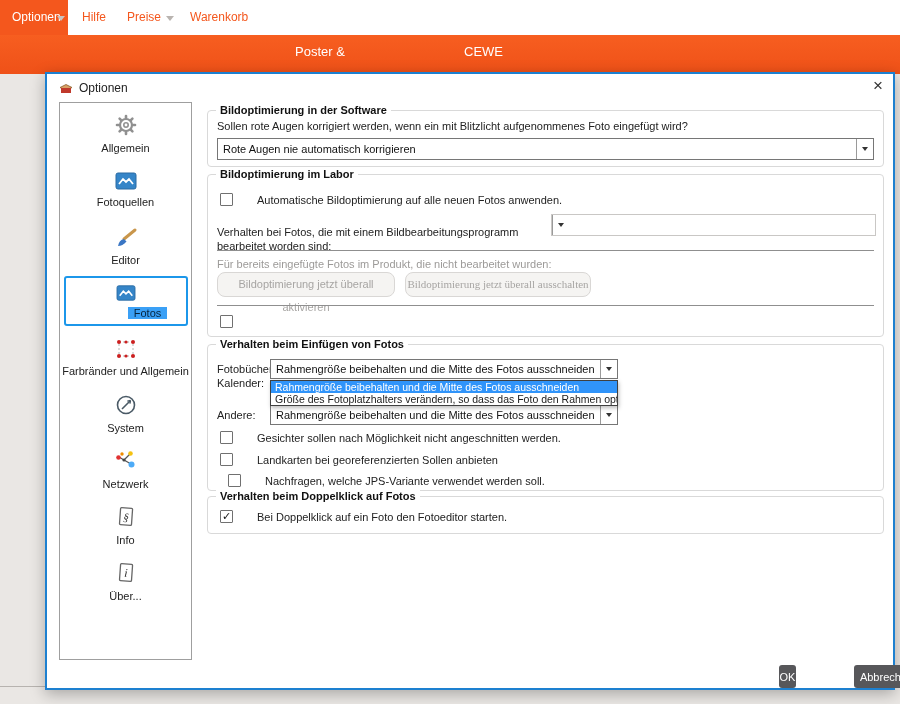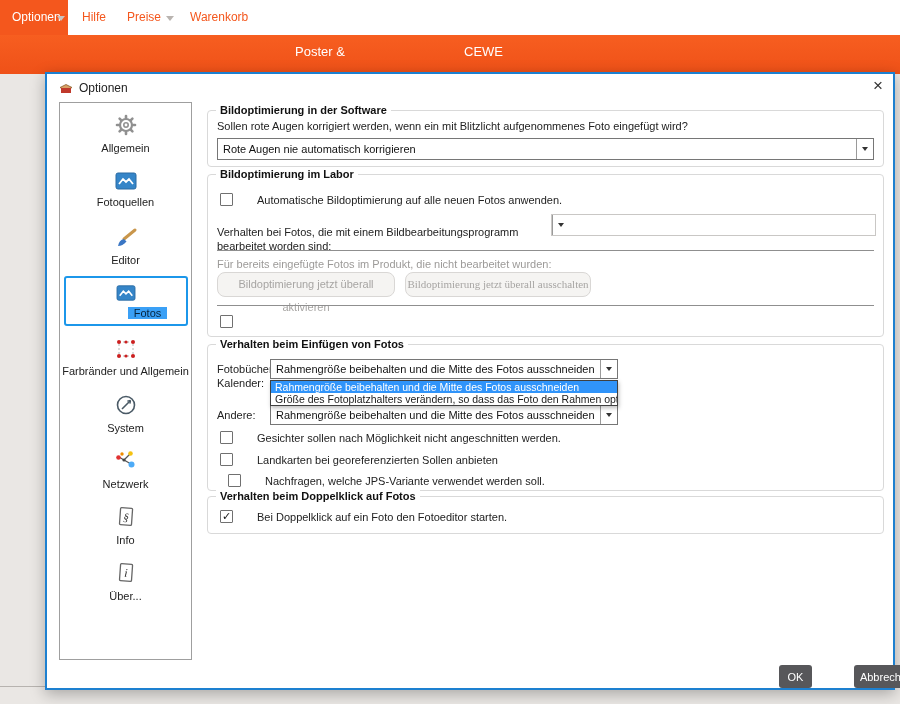--- a/index.html
+++ b/index.html
@@ -299,15 +299,15 @@
   <div class="group" style="top:422px; height:38px;">
     <span class="group-title">Verhalten beim Doppelklick auf Fotos</span>
     <div class="cbrow" style="left:12px; top:13px;">
       <span class="cb">
           <span>✓</span>
         </span>
       <span class="cl">Bei Doppelklick auf ein Foto den Fotoeditor starten.</span>
     </div>
   </div>
 
-  <button class="btn" style="left:732px; width:33px;">OK</button>
+  <button class="btn" style="left:732px; width:17px;">OK</button>
   <button class="btn" style="left:775px; width:65px;margin-left:32px;">Abbrechen</button>
 </div>
 
 </body></html>

